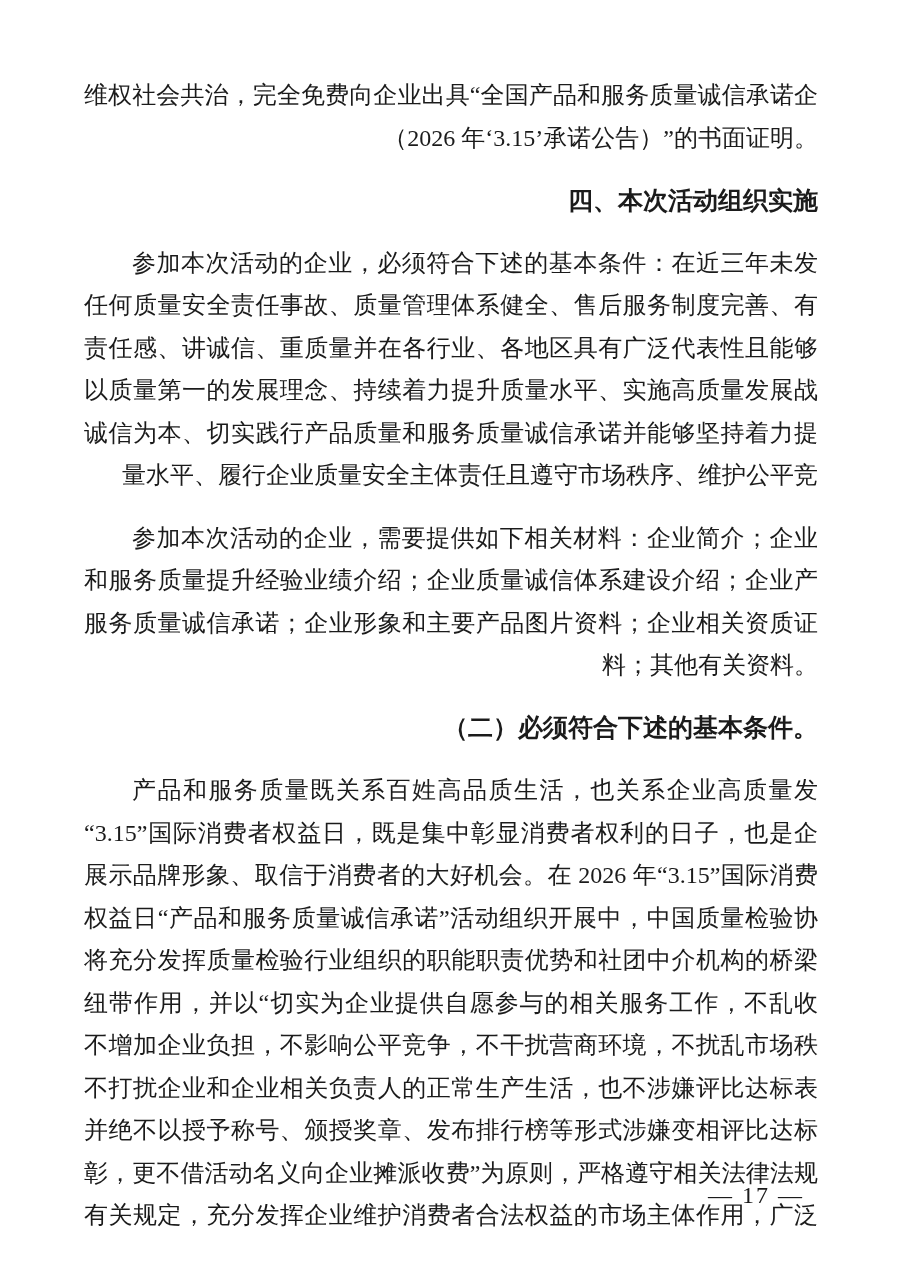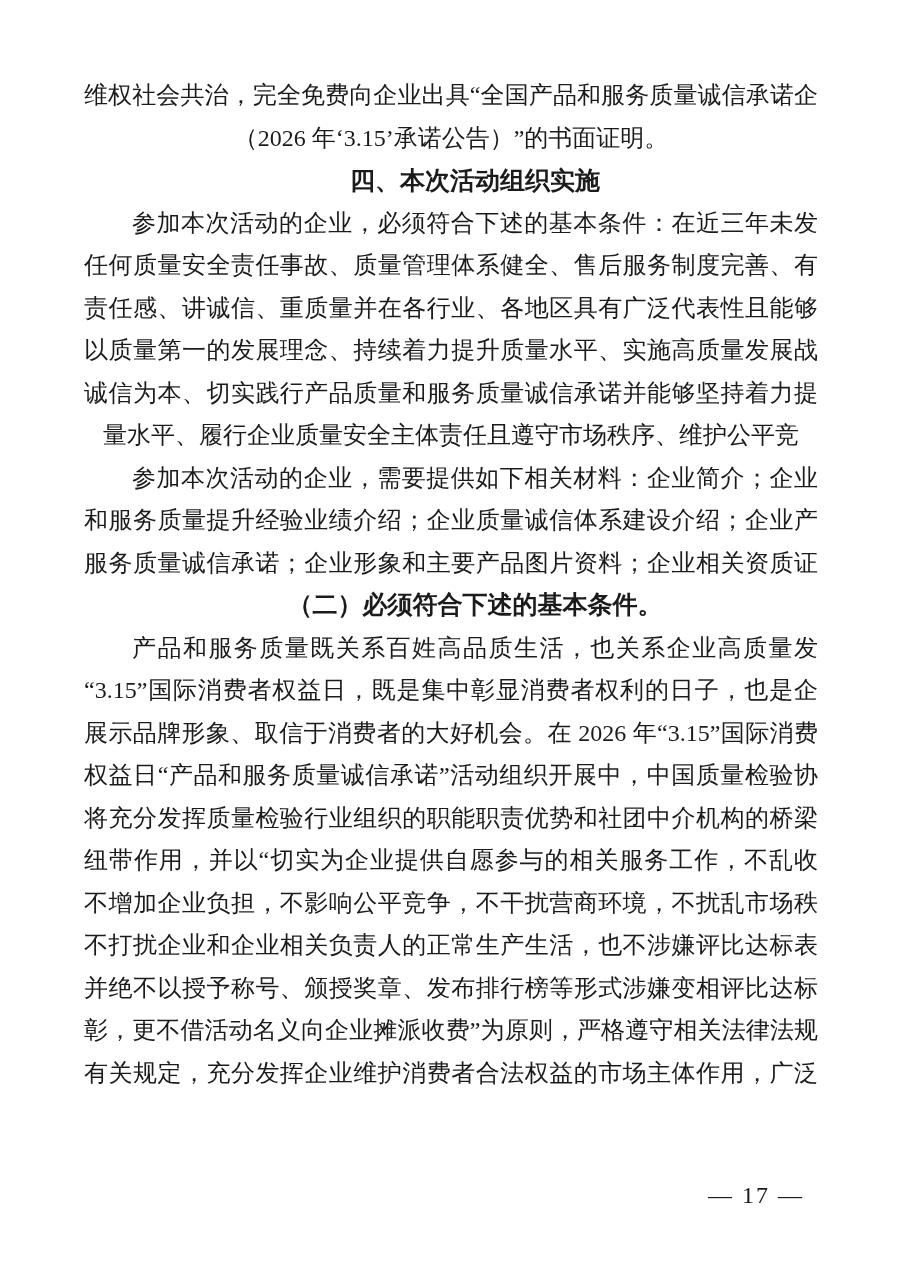--- a/index.html
+++ b/index.html
@@ -20,32 +20,33 @@
   .content {
     position: absolute;
     left: 84px;
     top: 74px;
     width: 734px;
   }
   .ln {
     font-size: 24px;
     line-height: 42.5px;
     height: 42.5px;
-    text-align: center;
+    text-align: right;
     white-space: normal;
     overflow: hidden;
   }
   
   .j {
     text-align: justify;
     text-align-last: justify;
   }
   
   .ind {
     padding-left: 48px;
+    margin-top: 20px;
   }
   
   .h1 {
     font-family: "Liberation Sans", "DejaVu Sans", sans-serif;
     font-weight: bold;
     font-size: 25px;
   }
   
   .h2 {
     font-weight: bold;
@@ -72,20 +73,21 @@
     <div class="ln h1 ind">四、本次活动组织实施</div>
     <div class="ln j ind">参加本次活动的企业，必须符合下述的基本条件：在近三年未发生过</div>
     <div class="ln j">任何质量安全责任事故、质量管理体系健全、售后服务制度完善、有社会</div>
     <div class="ln j">责任感、讲诚信、重质量并在各行业、各地区具有广泛代表性且能够坚持</div>
     <div class="ln j">以质量第一的发展理念、持续着力提升质量水平、实施高质量发展战略、</div>
     <div class="ln j">诚信为本、切实践行产品质量和服务质量诚信承诺并能够坚持着力提升质</div>
     <div class="ln">量水平、履行企业质量安全主体责任且遵守市场秩序、维护公平竞争。</div>
     <div class="ln j ind">参加本次活动的企业，需要提供如下相关材料：企业简介；企业产品</div>
     <div class="ln j">和服务质量提升经验业绩介绍；企业质量诚信体系建设介绍；企业产品和</div>
     <div class="ln j">服务质量诚信承诺；企业形象和主要产品图片资料；企业相关资质证明材</div>
+    <div class="ln">料；其他有关资料。</div>
     <div class="ln h2 ind">（二）必须符合下述的基本条件。</div>
     <div class="ln j ind">产品和服务质量既关系百姓高品质生活，也关系企业高质量发展。</div>
     <div class="ln j">“3.15”国际消费者权益日，既是集中彰显消费者权利的日子，也是企业</div>
     <div class="ln j">展示品牌形象、取信于消费者的大好机会。在 2026 年“3.15”国际消费者</div>
     <div class="ln j">权益日“产品和服务质量诚信承诺”活动组织开展中，中国质量检验协会</div>
     <div class="ln j">将充分发挥质量检验行业组织的职能职责优势和社团中介机构的桥梁和</div>
     <div class="ln j">纽带作用，并以“切实为企业提供自愿参与的相关服务工作，不乱收费，</div>
     <div class="ln j">不增加企业负担，不影响公平竞争，不干扰营商环境，不扰乱市场秩序，</div>
     <div class="ln j">不打扰企业和企业相关负责人的正常生产生活，也不涉嫌评比达标表彰，</div>
     <div class="ln j">并绝不以授予称号、颁授奖章、发布排行榜等形式涉嫌变相评比达标表</div>

